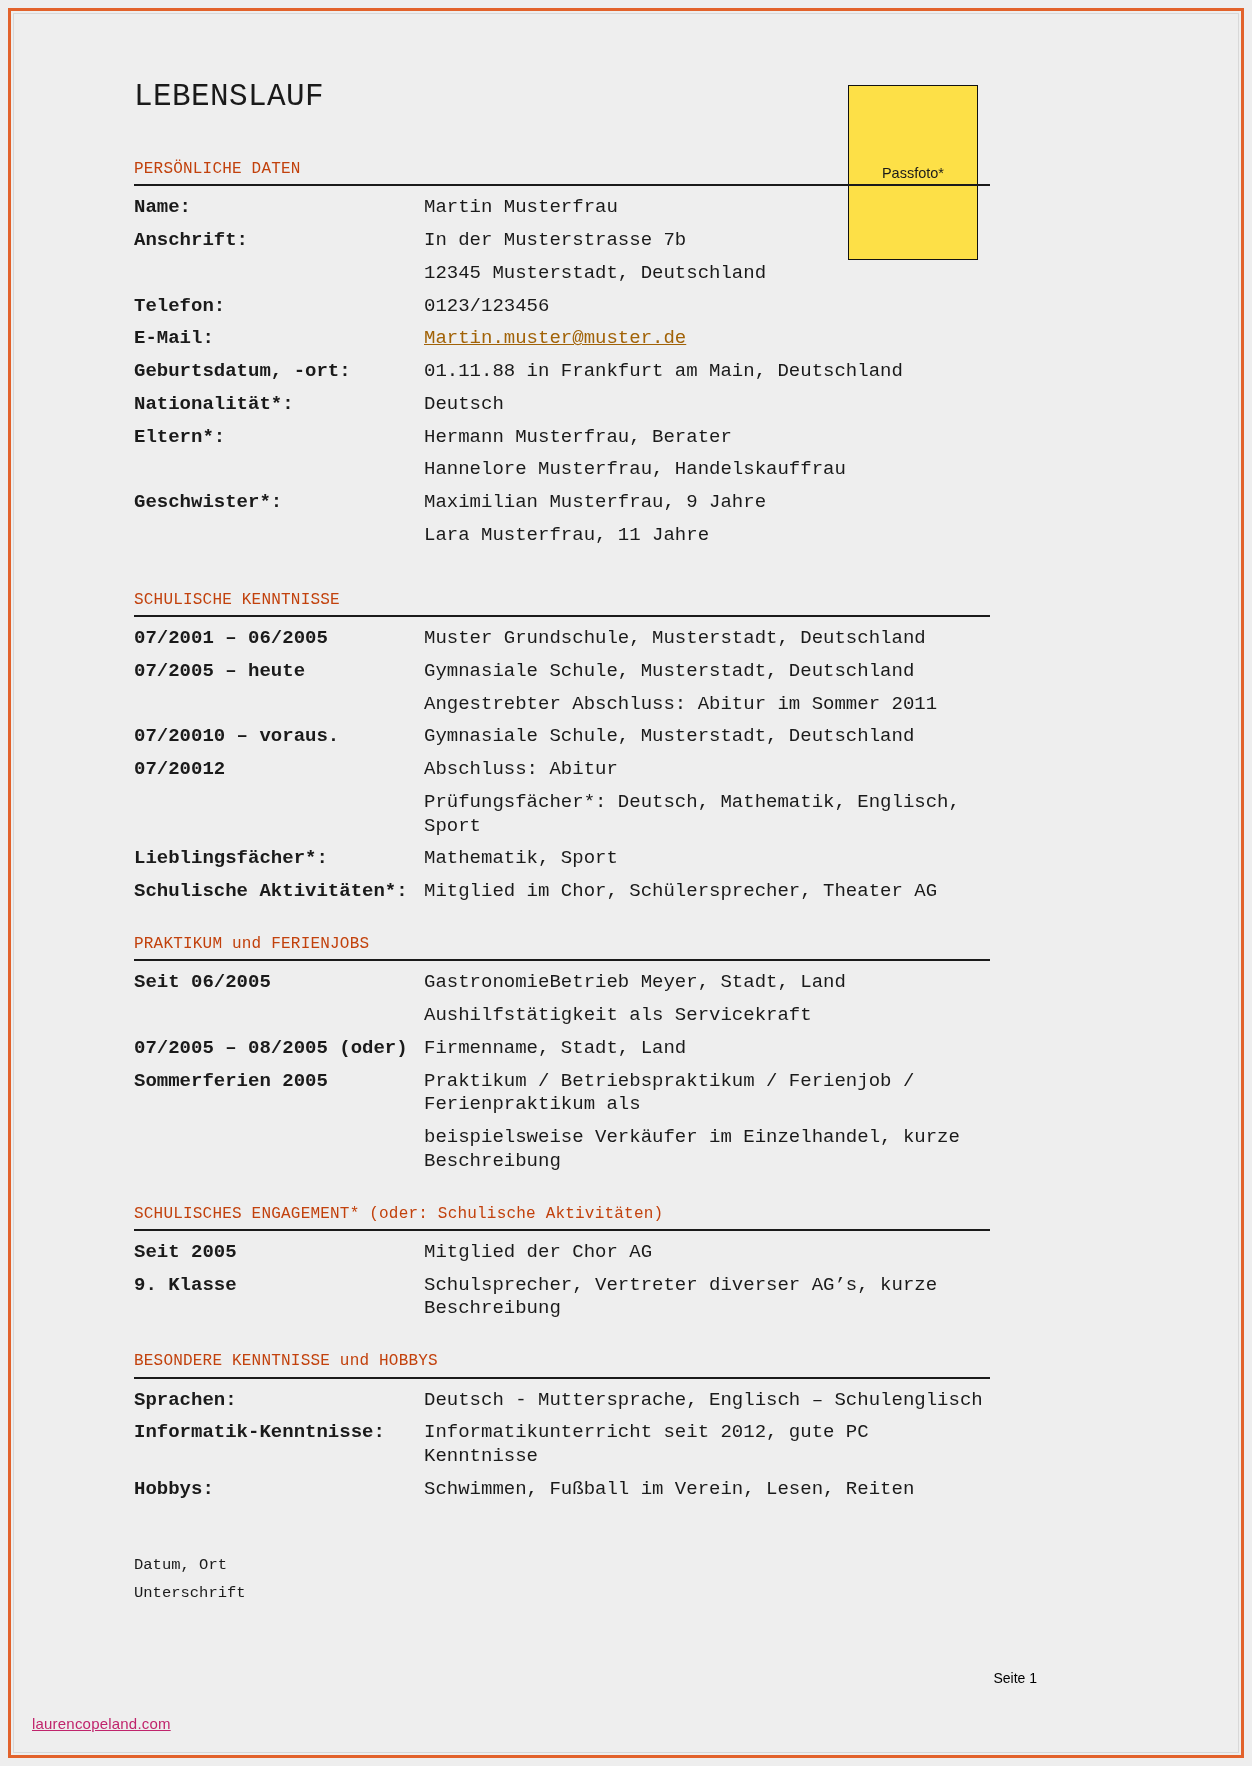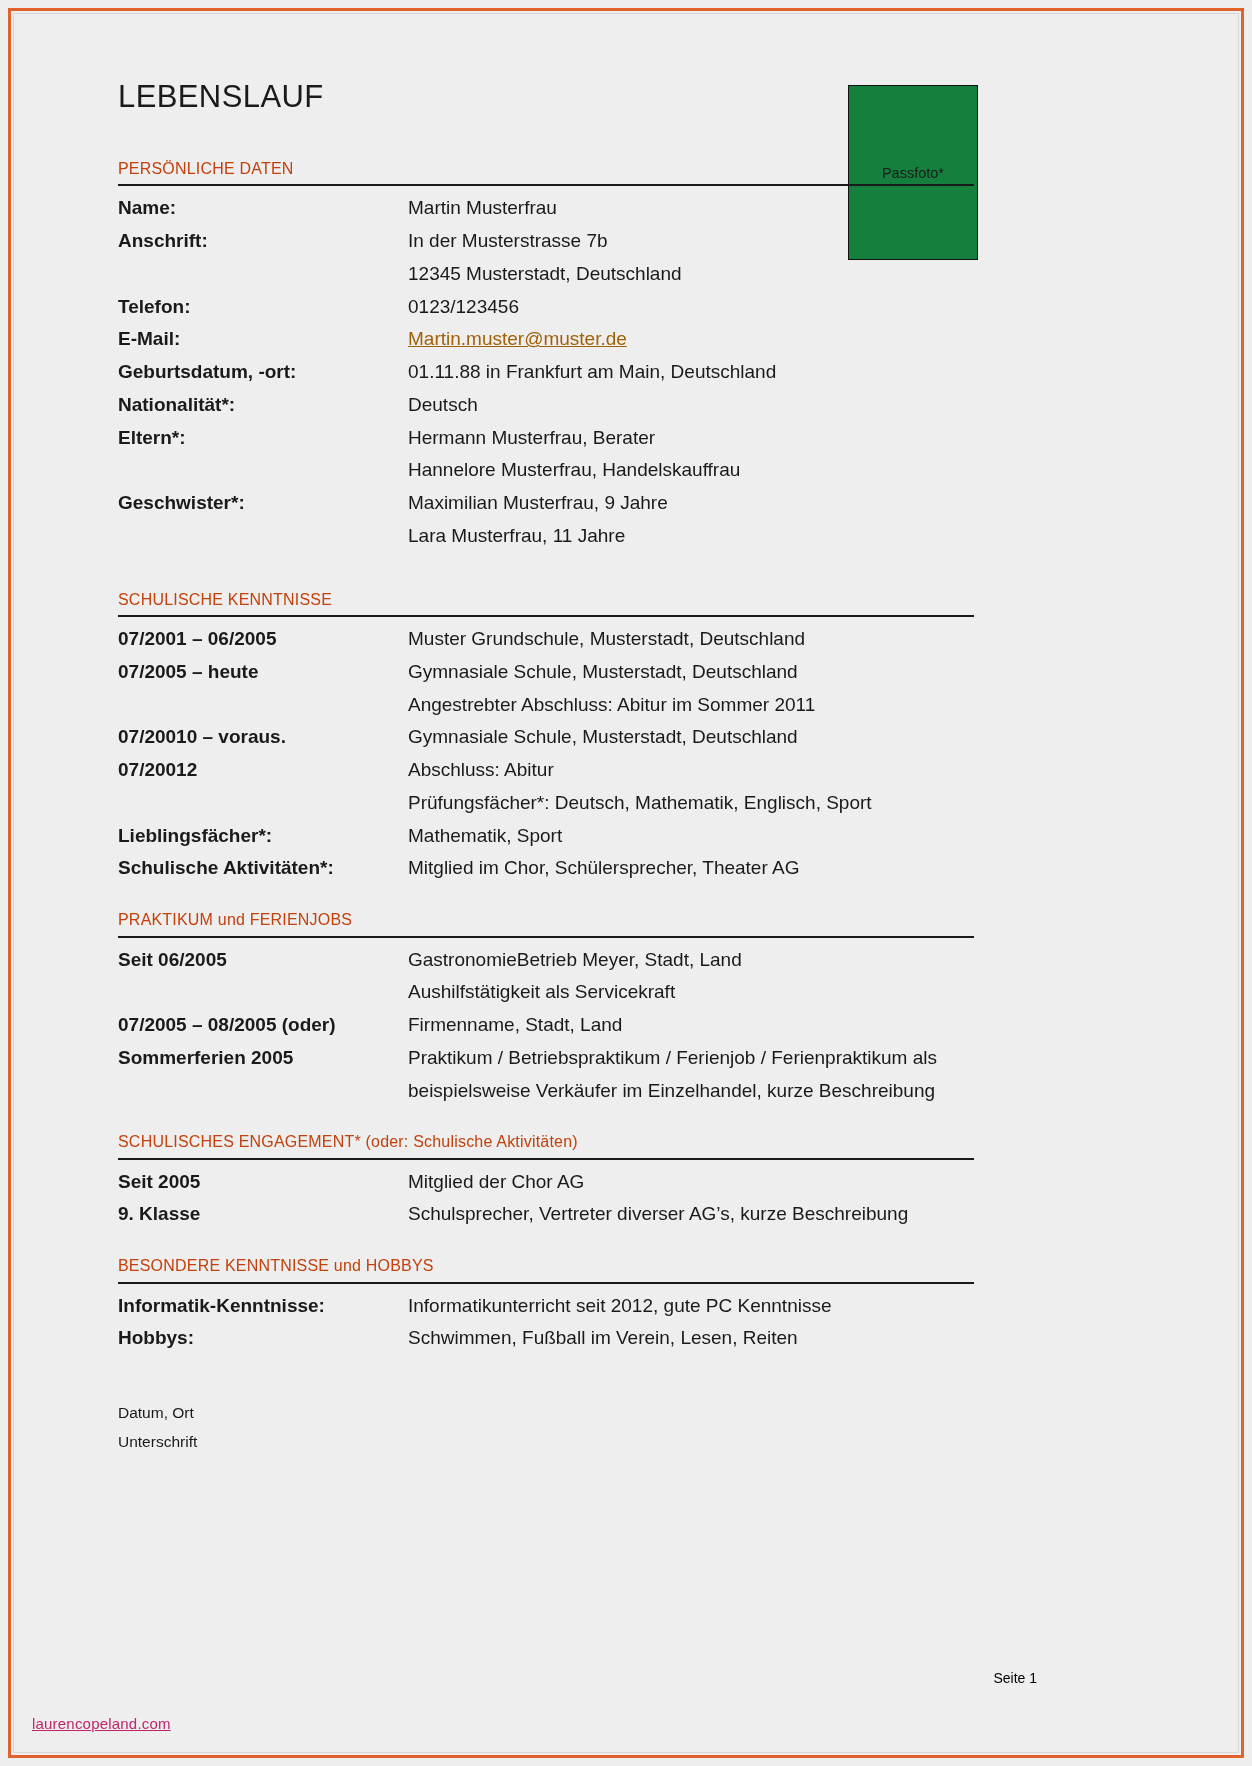--- a/index.html
+++ b/index.html
@@ -44,23 +44,24 @@
     left: 14px;
     top: 14px;
     right: 14px;
     bottom: 14px;
     background: #eeeeee;
     box-sizing: border-box;
   }
 
   .content {
     position: absolute;
-    left: 118px;
+    left: 134px;
     top: 80px;
     width: 870px;
+    font-family: Liberation Mono, monospace;
   }
 
   .doc-title {
     font-size: 31px;
     letter-spacing: 0.4px;
     color: #1a1a1a;
     font-weight: 400;
     margin: 0;
     padding: 0;
     line-height: 1.1;
@@ -70,21 +71,21 @@
     position: absolute;
     left: 848px;
     top: 85px;
     width: 130px;
     height: 175px;
     border: 1px solid #111111;
     box-sizing: border-box;
     display: flex;
     align-items: center;
     justify-content: center;
-    background: #15803d;
+    background: #fde047;
   }
   .photo-box span {
     font-size: 14.5px;
     color: #1a1a1a;
   }
 
   .section {
     margin-top: 0;
   }
   .section-title {
@@ -339,20 +340,26 @@
     </div>
 
     <div class="gap-sm"></div>
 
     <div class="section">
       <h2 class="section-title">BESONDERE KENNTNISSE und HOBBYS</h2>
       <hr class="section-rule">
       <table class="rows">
         <tbody>
           <tr>
+            <td class="lbl">Sprachen:</td>
+            <td class="val">
+              <div>Deutsch - Muttersprache, Englisch – Schulenglisch</div>
+            </td>
+          </tr>
+          <tr>
             <td class="lbl">Informatik-Kenntnisse:</td>
             <td class="val">
               <div>Informatikunterricht seit 2012, gute PC Kenntnisse</div>
             </td>
           </tr>
           <tr>
             <td class="lbl">Hobbys:</td>
             <td class="val">
               <div>Schwimmen, Fußball im Verein, Lesen, Reiten</div>
             </td>

